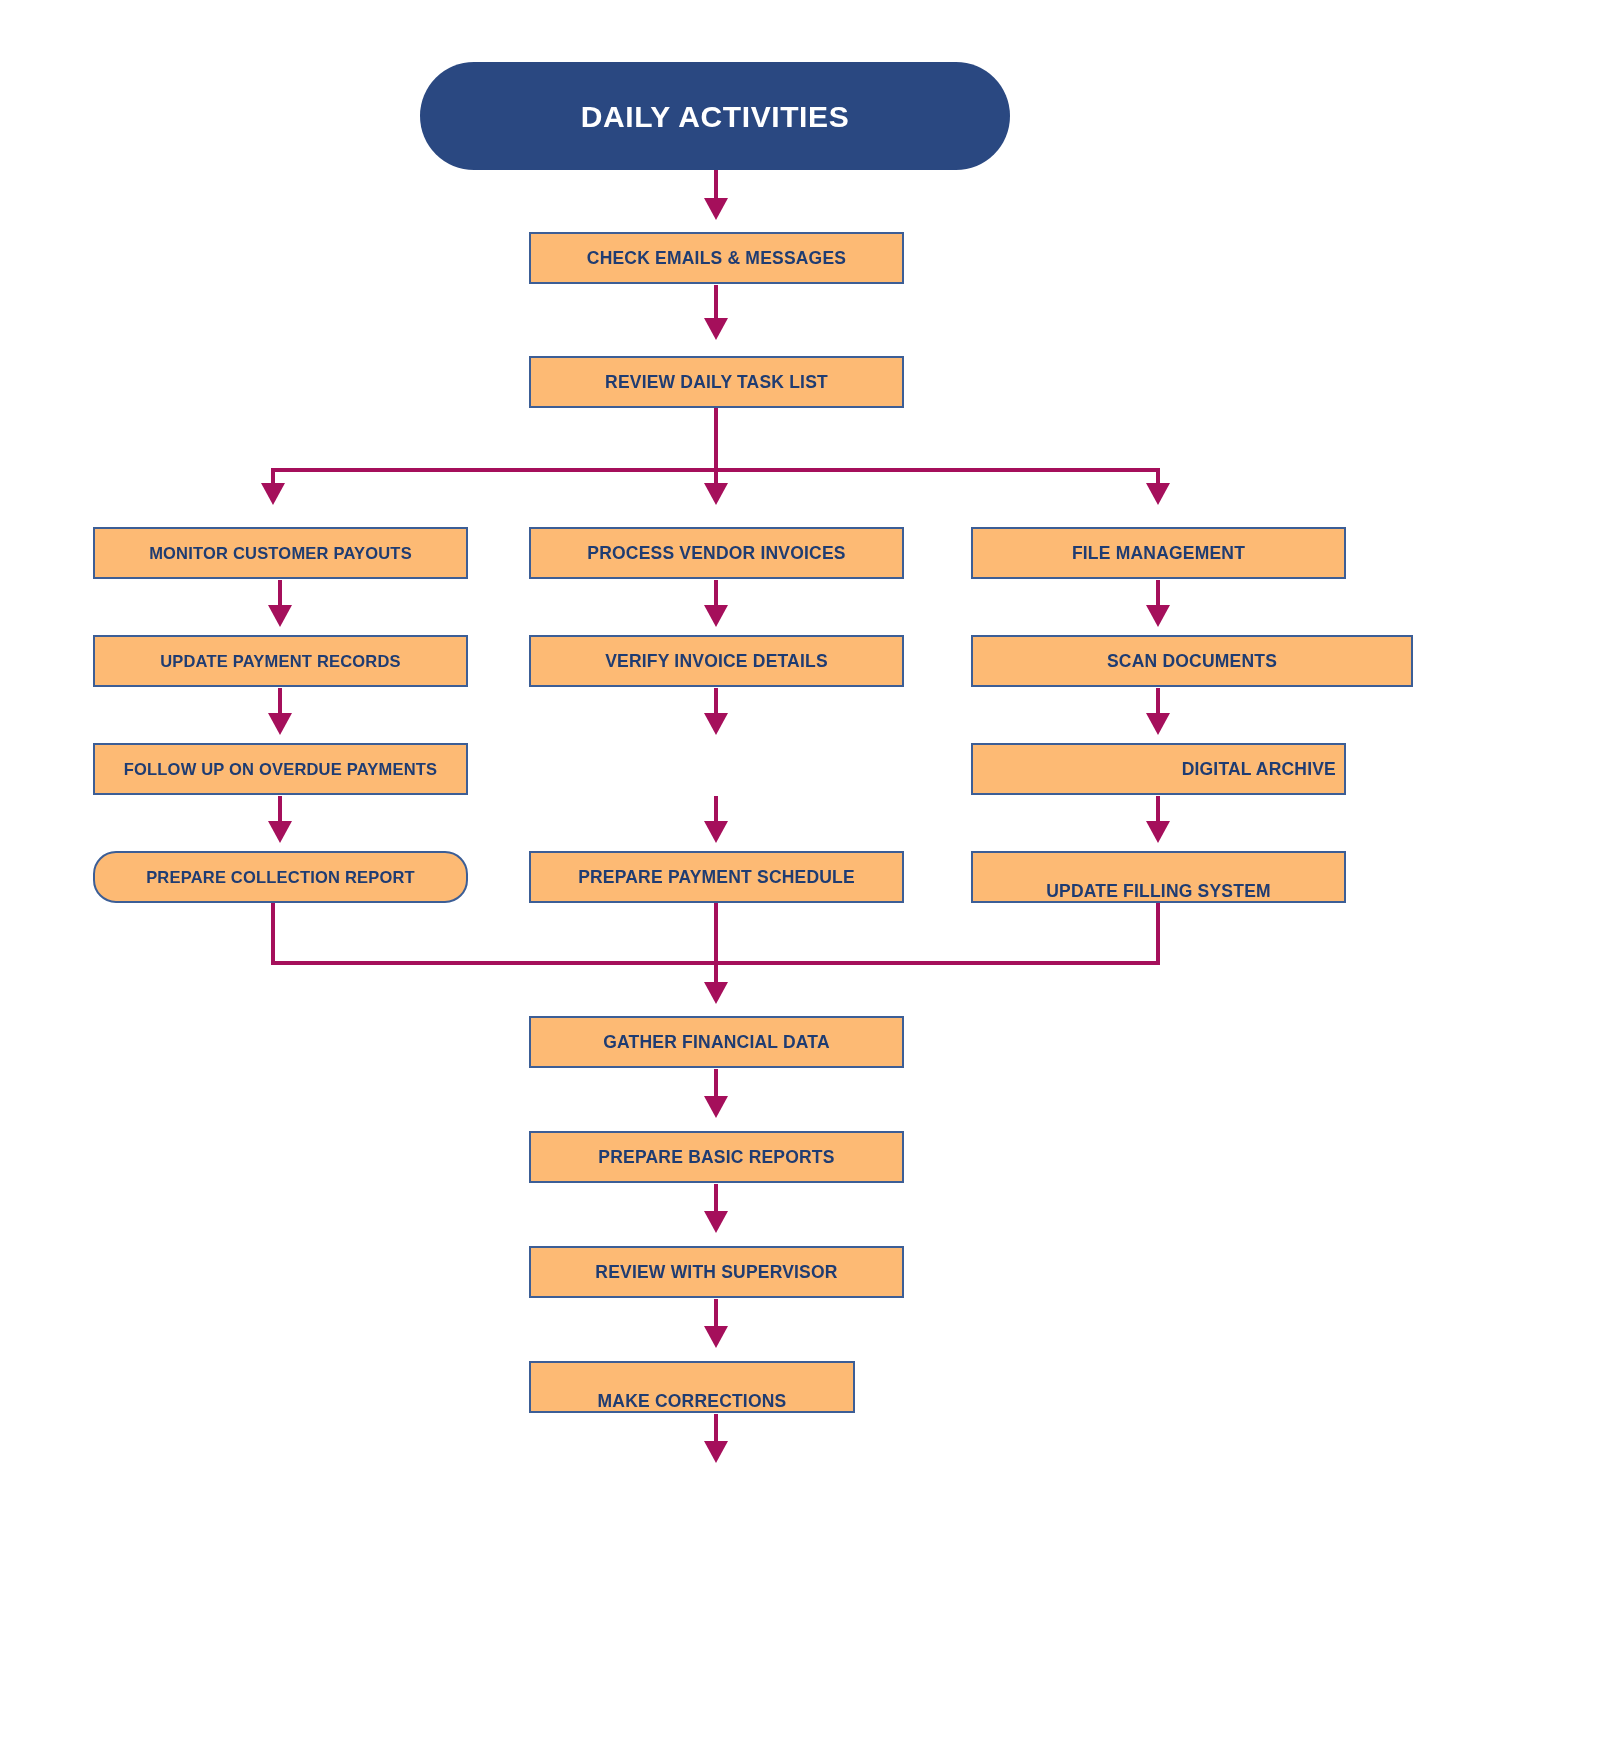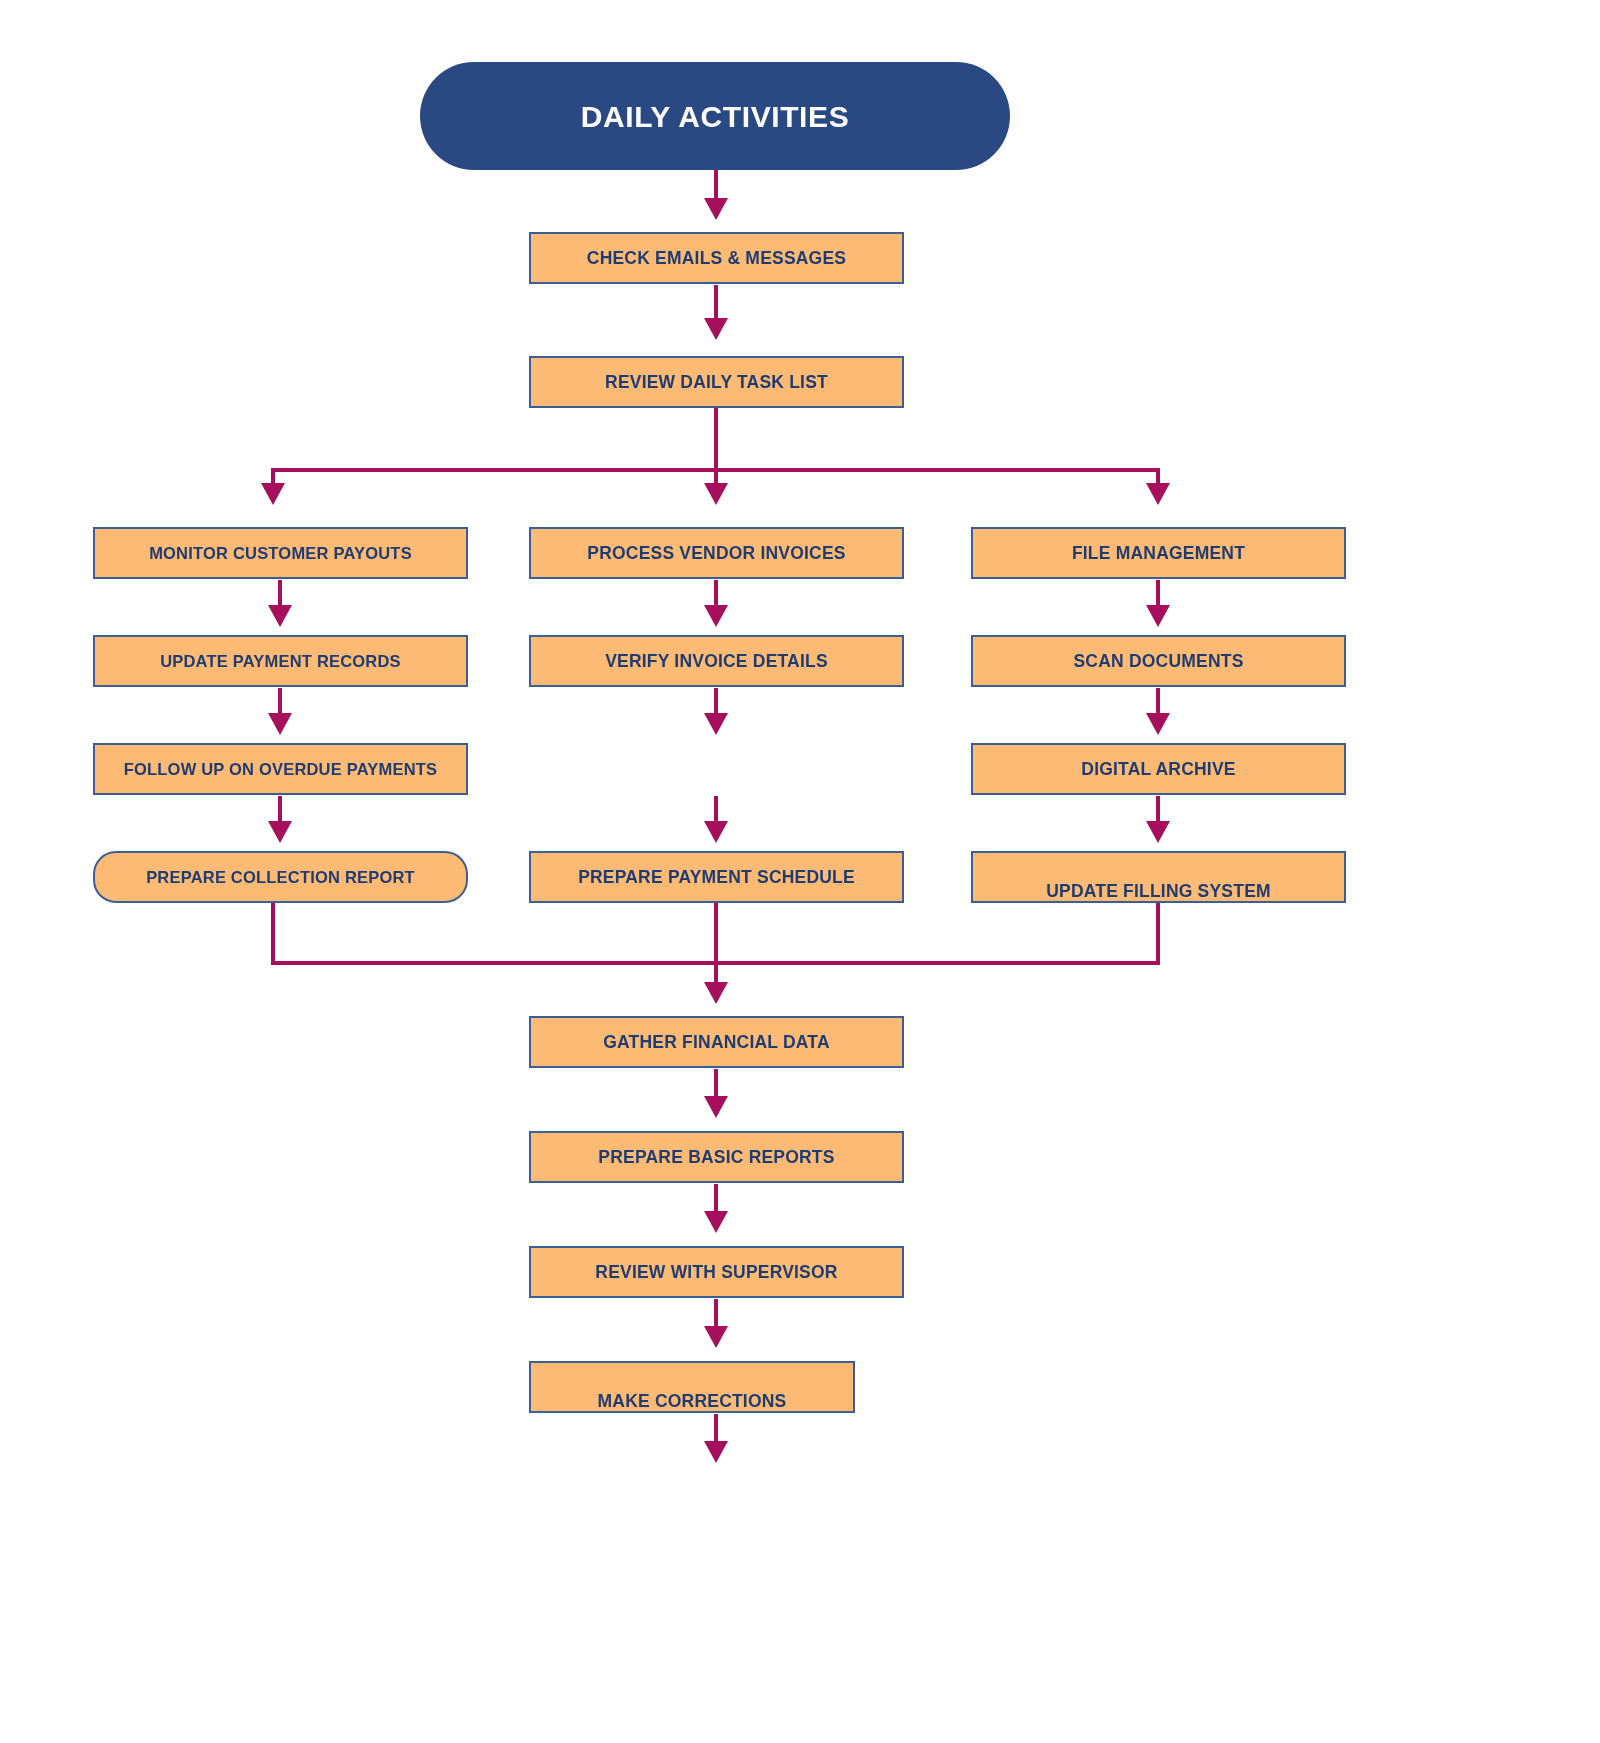--- a/index.html
+++ b/index.html
@@ -160,27 +160,27 @@
   <div class="node" style="left:971px; top:527px; width:375px; height:52px;">
     <span class="node-label">FILE MANAGEMENT</span>
   </div>
 
   <div class="node" style="left:529px; top:851px; width:375px; height:52px;">
     <span class="node-label">PREPARE PAYMENT SCHEDULE</span>
   </div>
   <div class="conn-v" style="left:1156px; top:580px; height:32px;"></div>
   <div class="arrowhead" style="left:1146px; top:605px;"></div>
 
-  <div class="node" style="left:971px; top:635px; width:375px; height:52px;justify-content:center;">
+  <div class="node" style="left:971px; top:635px; width:442px; height:52px;justify-content:center;">
     <span class="node-label">SCAN DOCUMENTS</span>
   </div>
   <div class="conn-v" style="left:1156px; top:688px; height:32px;"></div>
   <div class="arrowhead" style="left:1146px; top:713px;"></div>
 
-  <div class="node" style="left:971px; top:743px; width:375px; height:52px;">
+  <div class="node" style="left:971px; top:743px; width:375px; height:52px;justify-content:flex-end;">
     <span class="node-label">DIGITAL ARCHIVE</span>
   </div>
   <div class="conn-v" style="left:1156px; top:796px; height:32px;"></div>
   <div class="arrowhead" style="left:1146px; top:821px;"></div>
 
   <div class="node" style="left:971px; top:851px; width:375px; height:52px;align-items:flex-end;">
     <span class="node-label">UPDATE FILLING SYSTEM</span>
   </div>
 
   <div class="conn-v" style="left:271px; top:903px; height:62px;"></div>

